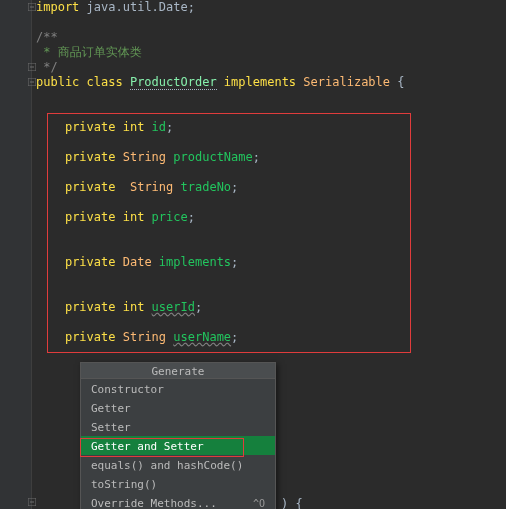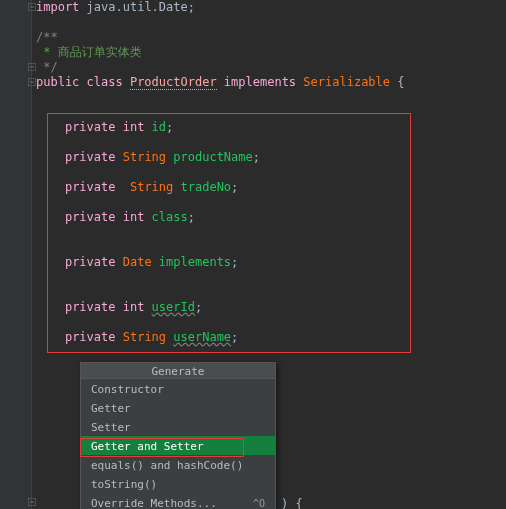--- a/index.html
+++ b/index.html
@@ -2,26 +2,26 @@
 <html><head>
 <meta charset="utf-8">
 <style>
 *{margin:0;padding:0;box-sizing:border-box}
 body{background:#2b2b2b;font-family:Menlo,Consolas,monospace;font-size:12px;color:#a9b7c6;width:506px;height:509px;overflow:hidden;position:relative}
 .gutter{position:absolute;left:0;top:0;width:32px;height:509px;background:#313335;border-right:1px solid #3e3e3e}
 .fold{position:absolute;left:28px;width:8px;height:8px}
 .fold svg{display:block}
 .editor{position:absolute;left:32px;top:0;right:0;padding-left:4px}
 .line{height:15px;line-height:15px;white-space:pre}
-.kw{color:#f9a8d4}
+.kw{color:#fde047}
 .cmt{color:#629755;}
 .cmtlead{color:#808080}
-.type{color:#f97316}
+.type{color:#fdba74}
 .field{color:#22c55e}
-.cls{color:#fca5a5}
+.cls{color:#86efac}
 .ul{text-decoration-line:underline;text-decoration-style:wavy;text-decoration-color:#808080}
 .ulcls{border-bottom:1px dotted #a9b7c6}
 .redbox{position:absolute;border:1px solid #e03c3c}
 .popup{position:absolute;background:#3c3f41;border:1px solid #555;box-shadow:2px 2px 6px rgba(0,0,0,.5)}
 .popup-title{background:#4a4d4f;color:#bbbbbb;text-align:center;height:16px;line-height:18px;font-size:11px;border-bottom:1px solid #555}
 .popup-item{height:19px;line-height:19px;padding:1px 10px;color:#bbbbbb;font-size:11px;cursor:pointer}
 .popup-item.sel{background:#15803d;color:#fff}
 .popup-item .shortcut{float:right;color:#999;font-size:10px}
 .redbox2{position:absolute;border:1px solid #e03c3c}
 </style>
@@ -63,21 +63,21 @@
 <div class="line"><span class="cmtlead"> */</span></div>
 <div class="line"><span class="kw">public class </span><span class="cls ulcls">ProductOrder</span><span class="kw"> implements </span><span class="type">Serializable</span><span> {</span></div>
 <div class="line"> </div>
 <div class="line"> </div>
 <div class="line">    <span class="kw">private </span><span class="kw">int </span><span class="field">id</span><span>;</span></div>
 <div class="line"> </div>
 <div class="line">    <span class="kw">private </span><span class="type">String </span><span class="field">productName</span><span>;</span></div>
 <div class="line"> </div>
 <div class="line">    <span class="kw">private  </span><span class="type">String </span><span class="field">tradeNo</span><span>;</span></div>
 <div class="line"> </div>
-<div class="line">    <span class="kw">private </span><span class="kw">int </span><span class="field">class</span><span>;</span></div>
+<div class="line">    <span class="kw">private </span><span class="kw">int </span><span class="field">price</span><span>;</span></div>
 <div class="line"> </div>
 <div class="line"> </div>
 <div class="line">    <span class="kw">private </span><span class="type">Date </span><span class="field">implements</span><span>;</span></div>
 <div class="line"> </div>
 <div class="line"> </div>
 <div class="line">    <span class="kw">private </span><span class="kw">int </span><span class="field ul">userId</span><span>;</span></div>
 <div class="line"> </div>
 <div class="line">    <span class="kw">private </span><span class="type">String </span><span class="field ul">userName</span><span>;</span></div>
 </div>
 

